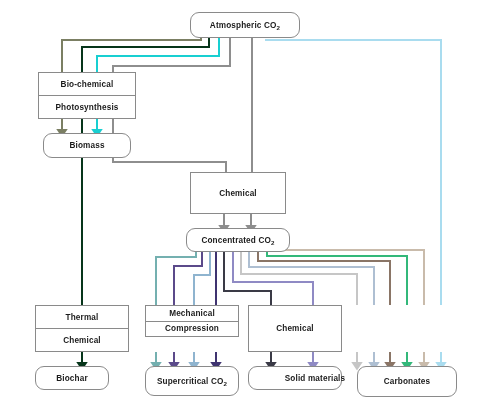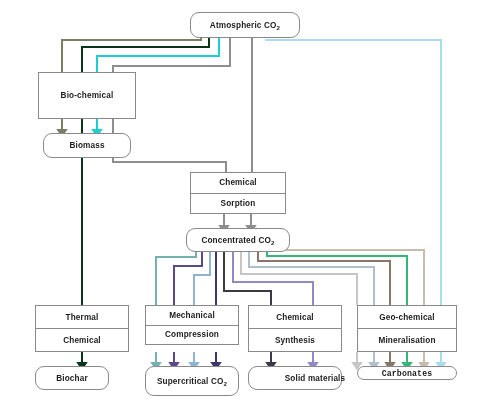--- a/index.html
+++ b/index.html
@@ -127,70 +127,65 @@
 
   <div class="node round" style="left:190px;top:12px;width:110px;height:26px;">
     <div class="cell">
         <span>Atmospheric CO</span>
         <sub>2</sub>
       </div>
   </div>
 
   <div class="node" style="left:38px;top:72px;width:98px;height:47px;">
     <div class="cell">Bio-chemical</div>
+    <div class="cell divider">Photosynthesis</div>
   </div>
 
   <div class="node round" style="left:43px;top:133px;width:88px;height:25px;justify-content:flex-end;">
     <div class="cell">Biomass</div>
   </div>
 
   <div class="node" style="left:190px;top:172px;width:96px;height:42px;">
     <div class="cell">Chemical</div>
-    <div class="cell divider">Sorption</div>
   </div>
 
   <div class="node round" style="left:186px;top:228px;width:104px;height:24px;">
     <div class="cell">
         <span>Concentrated CO</span>
         <sub>2</sub>
       </div>
   </div>
 
   <div class="node" style="left:35px;top:305px;width:94px;height:47px;">
     <div class="cell">Thermal</div>
     <div class="cell divider">Chemical</div>
   </div>
 
-  <div class="node" style="left:145px;top:305px;width:94px;height:40px;">
+  <div class="node" style="left:145px;top:305px;width:94px;height:32px;">
     <div class="cell">Mechanical</div>
     <div class="cell divider">Compression</div>
   </div>
 
   <div class="node" style="left:248px;top:305px;width:94px;height:47px;">
     <div class="cell">Chemical</div>
-    <div class="cell divider">Synthesis</div>
   </div>
 
-  <div class="node" style="left:357px;top:305px;width:100px;height:47px;">
-    <div class="cell">Geo-chemical</div>
-    <div class="cell divider">Mineralisation</div>
-  </div>
 
   <div class="node round" style="left:35px;top:366px;width:74px;height:24px;">
     <div class="cell">Biochar</div>
   </div>
 
   <div class="node round" style="left:145px;top:366px;width:94px;height:30px;">
     <div class="cell">
         <span>Supercritical CO</span>
         <sub>2</sub>
       </div>
   </div>
 
   <div class="node round" style="left:248px;top:366px;width:94px;height:24px;padding-left:40px;">
     <div class="cell">Solid materials</div>
   </div>
 
-  <div class="node round" style="left:357px;top:366px;width:100px;height:14px;font-family:Liberation Mono, monospace;">
+  <div class="node round" style="left:357px;top:366px;width:100px;height:31px;">
     <div class="cell">Carbonates</div>
   </div>
 
 </div>
 
 </body></html>

